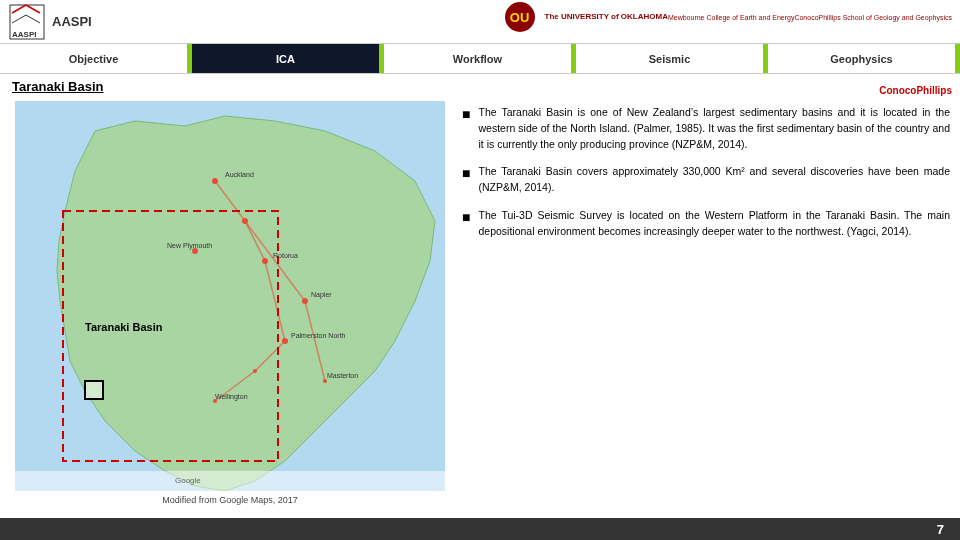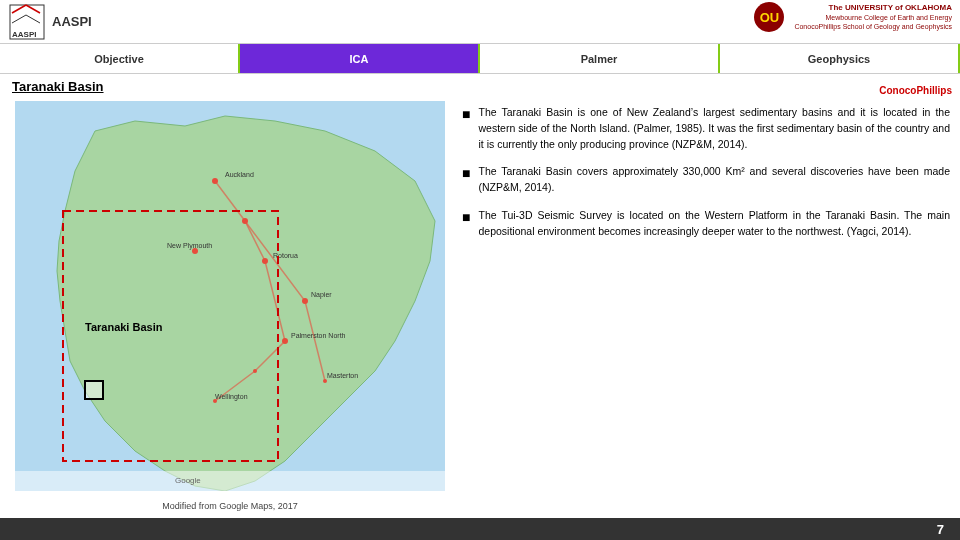--- a/index.html
+++ b/index.html
@@ -39,21 +39,21 @@
       position: absolute;
       right: 8px;
       top: 2px;
       display: flex;
       flex-direction: column;
       align-items: flex-end;
       gap: 25px;
     }
     .univ-logo {
       display: flex;
-      flex-direction: column;
+      flex-direction: row;
       align-items: flex-end;
       font-size: 7px;
       color: #8B0000;
       line-height: 1.3;
     }
     .univ-logo .univ-name { font-size: 8px; font-weight: bold; color: #8B0000; }
     .conoco-logo {
       display: flex;
       align-items: center;
       gap: 3px;
@@ -68,25 +68,25 @@
       border-bottom: 1px solid #ccc;
     }
     .nav-item {
       flex: 1;
       display: flex;
       align-items: center;
       justify-content: center;
       font-size: 11px;
       font-weight: bold;
       cursor: pointer;
-      border-right: 2px solid #84cc16;
+      border-right: 5px solid #84cc16;
       color: #333;
     }
     .nav-item:first-child { border-left: none; }
-    .nav-item.active { background: #6d28d9; color: #fff; }
+    .nav-item.active { background: #0f172a; color: #fff; }
 
     
     .page-title {
       font-size: 13px;
       font-weight: bold;
       text-decoration: underline;
       padding: 5px 12px 3px;
       color: #000;
     }
 
@@ -118,21 +118,21 @@
     .map-svg {
       width: 100%;
       height: 100%;
       position: absolute;
       top: 0;
       left: 0;
     }
     .map-caption {
       font-size: 9px;
       color: #444;
-      margin-top: 10px;
+      margin-top: 4px;
       text-align: center;
     }
 
     
     .text-area {
       flex: 1;
       display: flex;
       flex-direction: column;
       gap: 12px;
       padding-top: 4px;
@@ -220,21 +220,22 @@
     </div>
     <div class="conoco-logo">
       <span class="conoco-text">ConocoPhillips</span>
     </div>
   </div>
 </div>
 
 <div class="navbar">
   <div class="nav-item">Objective</div>
   <div class="nav-item active">ICA</div>
-  <div class="nav-item">Palmer</div>
+  <div class="nav-item">Workflow</div>
+  <div class="nav-item">Seismic</div>
   <div class="nav-item">Geophysics</div>
 </div>
 
 <div class="page-title">Taranaki Basin</div>
 
 <div class="main-content">
 
   <div class="map-area">
     <div class="map-container">
 

